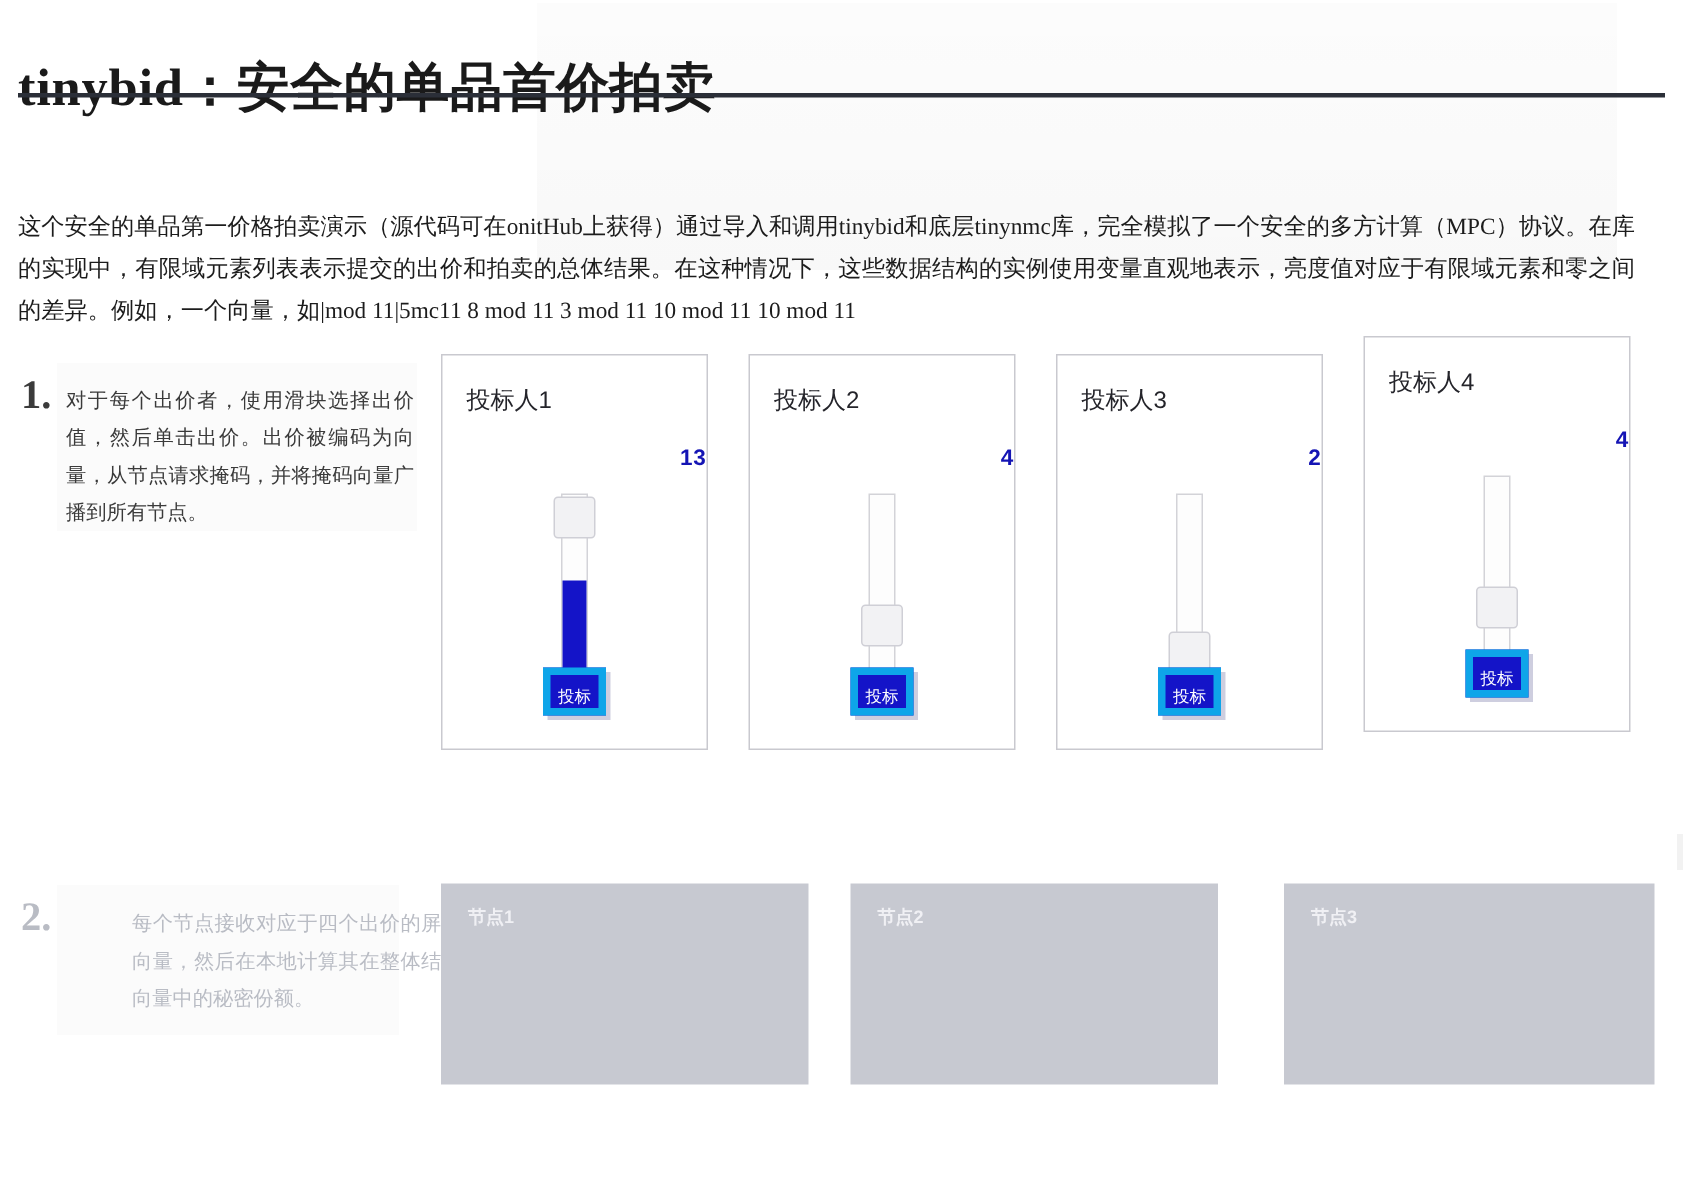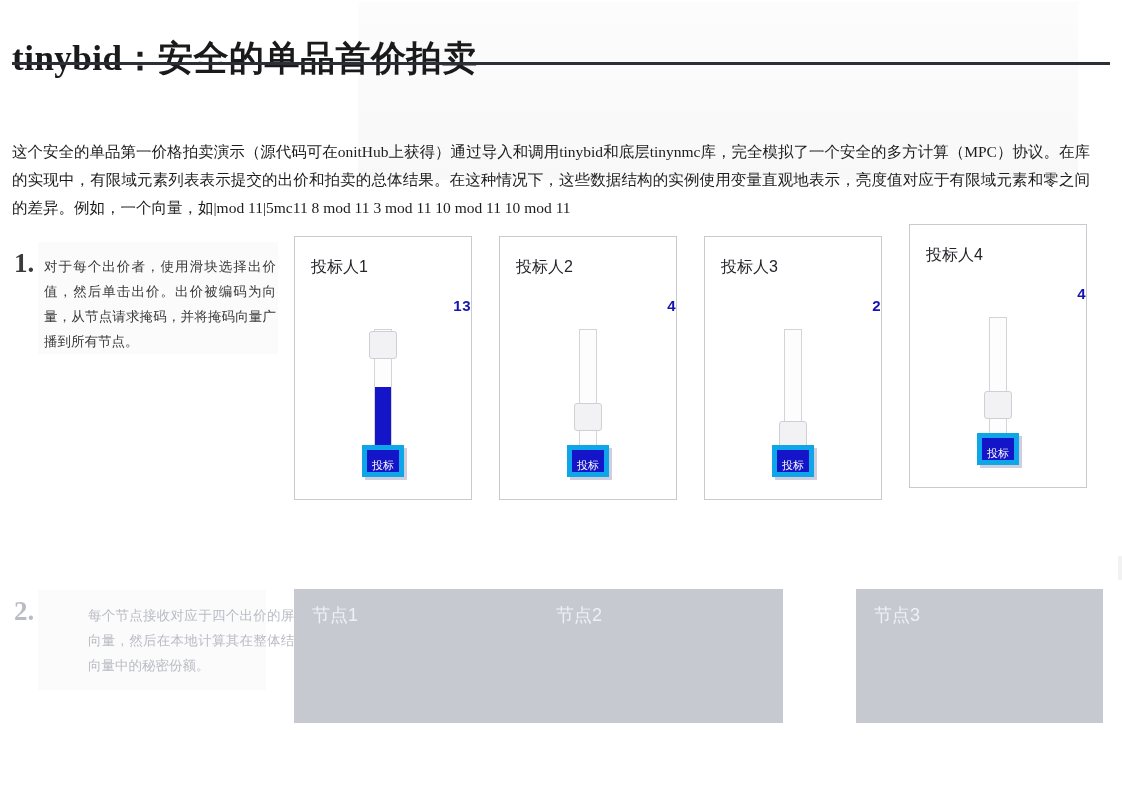--- a/index.html
+++ b/index.html
@@ -187,22 +187,23 @@
   
   .node-card {
     position: absolute;
     background: #c7c9d1;
     height: 134px;
   }
   .node-title {
     position: absolute;
     left: 18px;
     top: 14px;
-    font-size: 18px;
+    font-size: 12px;
     color: #f0f0f4;
+    font-weight: bold;
   }
 
   
   .edge-artifact {
     position: absolute;
     left: 1118px;
     top: 556px;
     width: 4px;
     height: 24px;
     background: rgba(0,0,0,0.05);
@@ -268,21 +269,21 @@
       <div class="slider-track"></div>
       <div class="slider-fill" style="height:12px;"></div>
       <div class="slider-thumb" style="top:74px;"></div>
     </div>
     <div class="bid-button">投标</div>
   </div>
 
   <div class="node-card" style="left:294px; top:589px; width:245px;">
     <div class="node-title">节点1</div>
   </div>
-  <div class="node-card" style="left:538px; top:589px; width:245px;">
+  <div class="node-card" style="left:567px; top:589px; width:245px;">
     <div class="node-title">节点2</div>
   </div>
   <div class="node-card" style="left:840px; top:589px; width:247px;margin-left:16px;">
     <div class="node-title">节点3</div>
   </div>
 
   <div class="edge-artifact"></div>
 
 </div>
 

